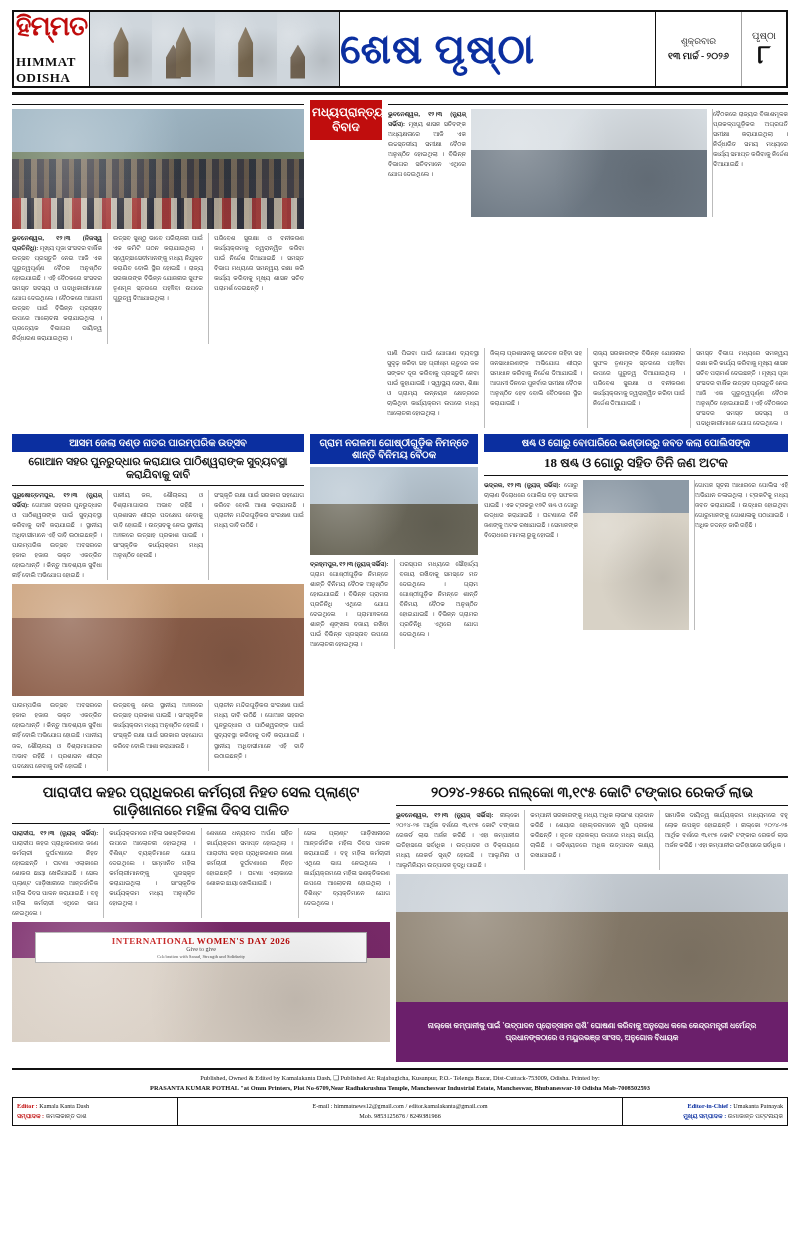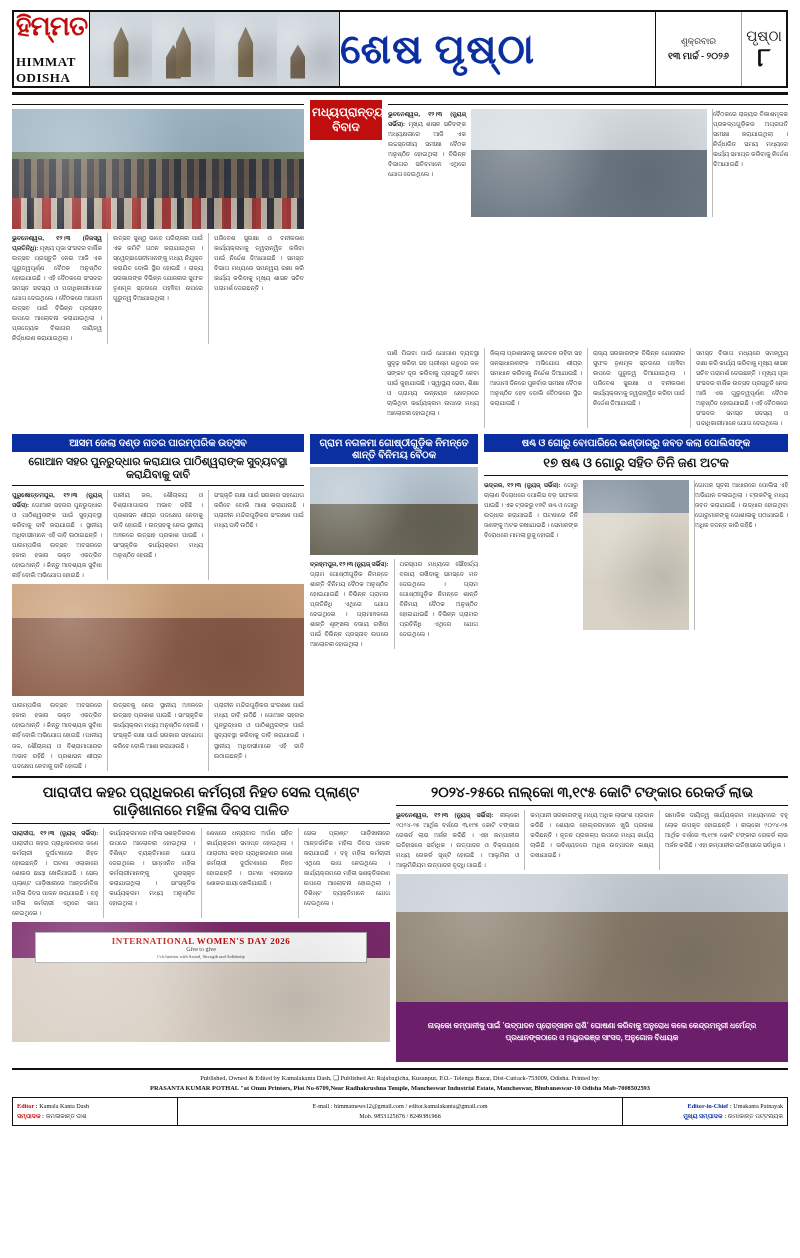--- a/index.html
+++ b/index.html
@@ -74,21 +74,21 @@
     width: 86px; display:flex; flex-direction:column;
     align-items:center; justify-content:center; font-size:9px;
     border-right:1px solid #a3a3a3; text-align:center; line-height:1.5;
   }
   .mast-date .d1 { font-size: 9px; }
   .mast-date .d2 { font-size: 9.5px; font-weight:bold; }
   .mast-page {
     width: 44px; display:flex; flex-direction:column;
     align-items:center; justify-content:center; text-align:center;
   }
-  .mast-page .lbl { font-size: 15px; }
+  .mast-page .lbl { font-size: 10px; }
   .mast-page .num { font-size: 26px; font-weight: bold; line-height:1; }
   .rule-thick { height:3px; background:#111; margin: 4px 0 0; }
 
   
   .hl {
     font-size: 14.5px; font-weight: bold; text-align: center;
     line-height: 1.25; color:#111;
   }
   .hr1 { border-top:1px solid #111; margin:4px 0; }
   .hr2 { border-top:2px solid #111; margin:5px 0; }
@@ -332,21 +332,21 @@
         </div>
         <div class="body-text col-rule" style="padding-left:5px;">
           <span>ପରସ୍ପର ମଧ୍ୟରେ ସୌହାର୍ଦ୍ଦ୍ୟ ବଜାୟ ରଖିବାକୁ ସମସ୍ତେ ମତ ଦେଇଥିଲେ ।</span>
           <span>ଗ୍ରାମ ଗୋଷ୍ଠୀଗୁଡ଼ିକ ନିମନ୍ତେ ଶାନ୍ତି ବିନିମୟ ବୈଠକ ଅନୁଷ୍ଠିତ ହୋଇଯାଇଛି । ବିଭିନ୍ନ ଗ୍ରାମର ପ୍ରତିନିଧି ଏଥିରେ ଯୋଗ ଦେଇଥିଲେ ।</span>
         </div>
       </div>
     </div>
 
     <div style="flex:1;">
       <div class="bar-blue">ଷଣ୍ଢ ଓ ଗୋରୁ ବୋପାରିରେ ଭଣ୍ଡାରରୁ ଜବତ କଲା ପୋଲିସଙ୍କ</div>
-      <div class="hl" style="font-size:13px;">୧୭ ଷଣ୍ଢ ଓ ଗୋରୁ ସହିତ ତିନି ଜଣ ଅଟକ</div>
+      <div class="hl" style="font-size:13px;">18 ଷଣ୍ଢ ଓ ଗୋରୁ ସହିତ ତିନି ଜଣ ଅଟକ</div>
       <div class="hr1"></div>
       <div style="display:flex; gap:5px;">
         <div style="width:94px;" class="body-text">
           <b>ଭଦ୍ରକ, ୧୨।୩ (ନ୍ୟୁଜ୍ ସର୍ଭିସ):</b>
           <span>ଗୋରୁ ଚାଲାଣ ବିରୋଧରେ ପୋଲିସ ବଡ଼ ସଫଳତା ପାଇଛି । ଏକ ଟ୍ରକରୁ ୧୭ଟି ଷଣ୍ଢ ଓ ଗୋରୁ ଉଦ୍ଧାର କରାଯାଇଛି ।</span>
           <span>ଘଟଣାରେ ତିନି ଜଣଙ୍କୁ ଅଟକ ରଖାଯାଇଛି । ସେମାନଙ୍କ ବିରୋଧରେ ମାମଲା ରୁଜୁ ହୋଇଛି ।</span>
         </div>
         <div style="flex:1;">
           <div class="photo ph-cow"></div>
         </div>

